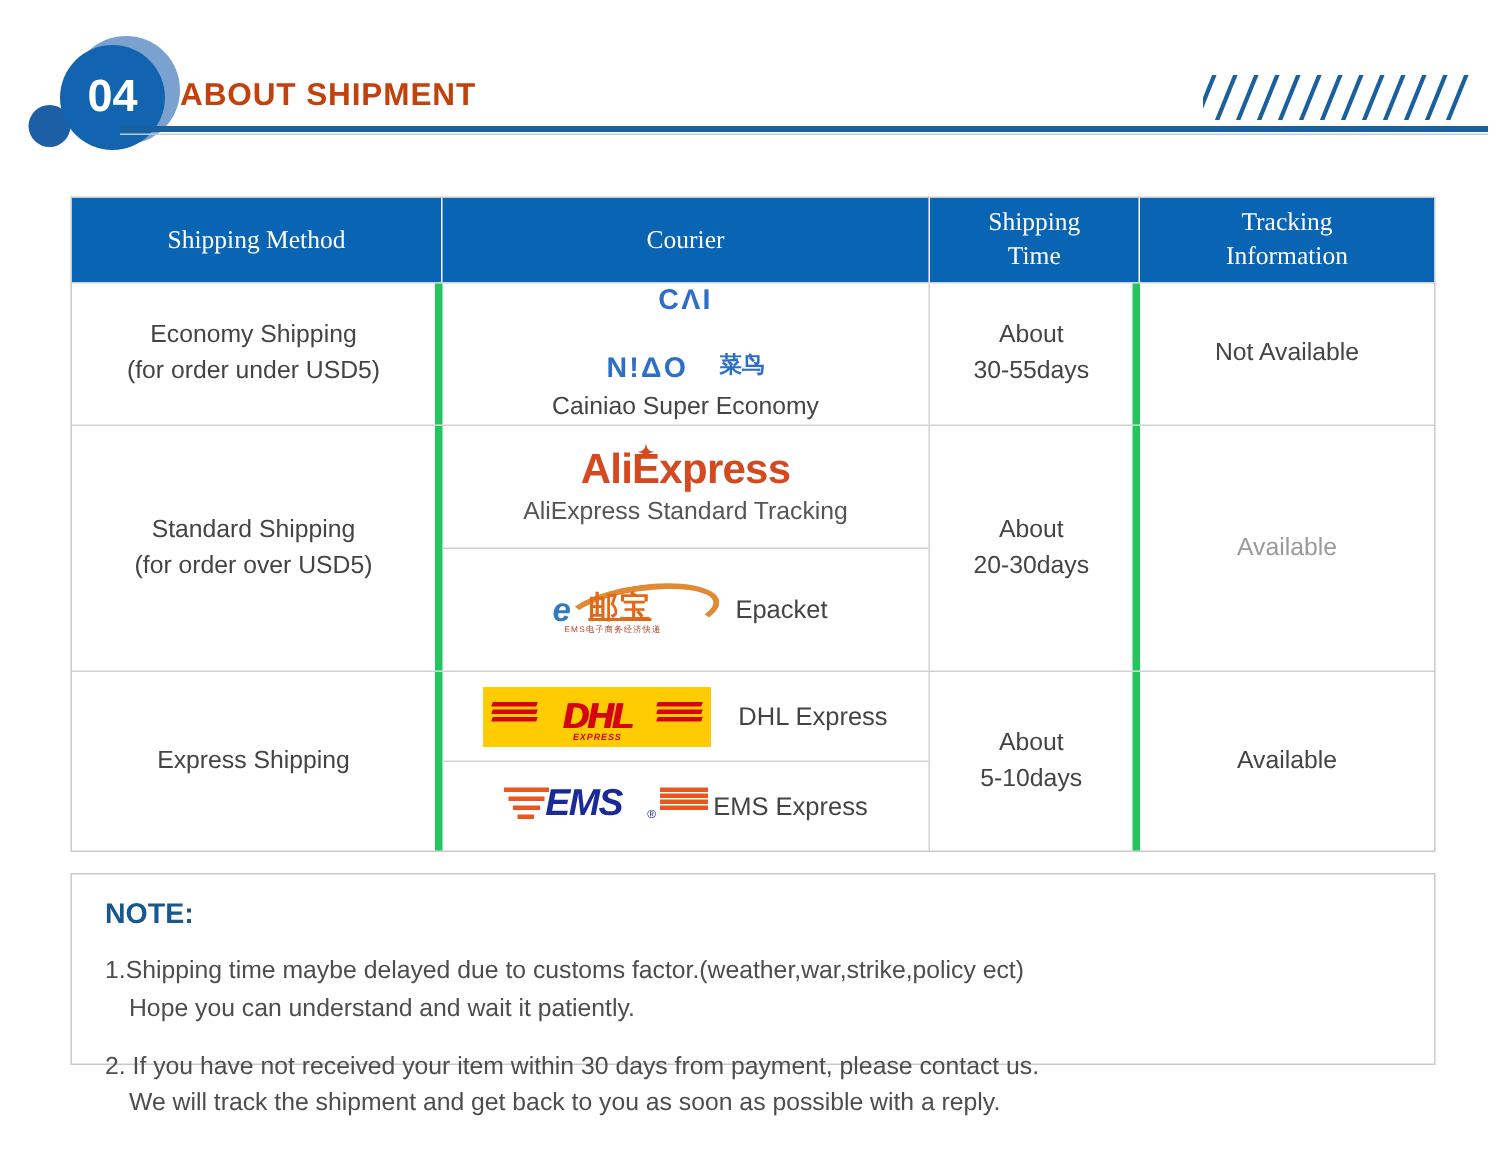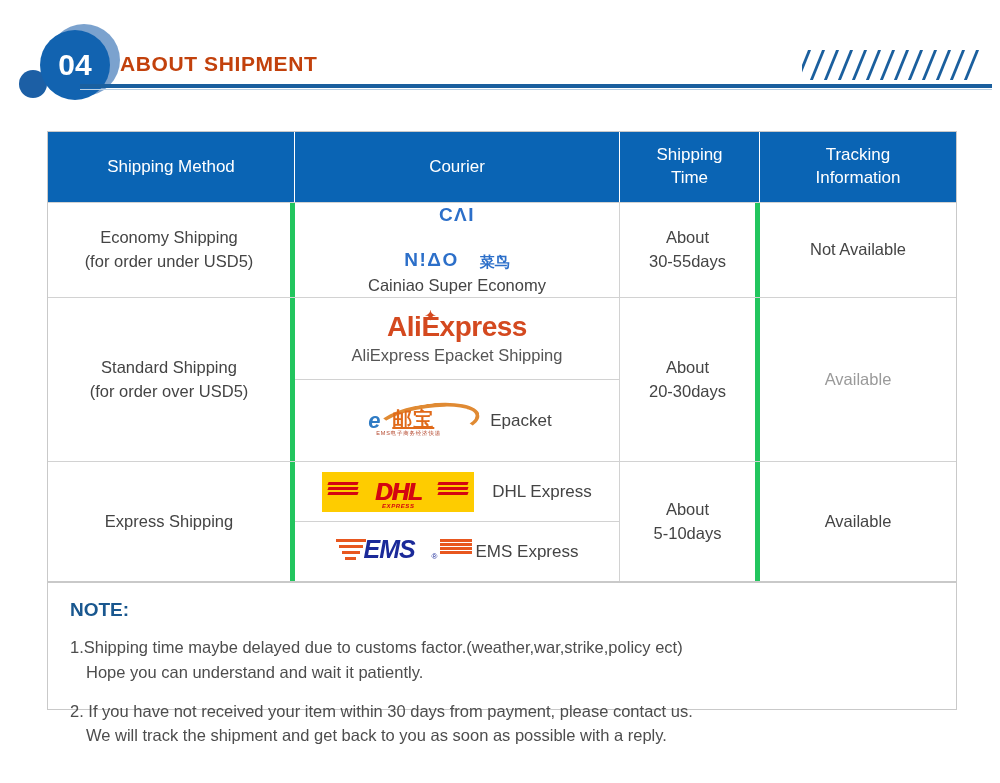--- a/index.html
+++ b/index.html
@@ -122,21 +122,22 @@
     box-sizing: border-box;
     border-collapse: collapse;
   }
   .trow {
     display: flex;
     width: 100%;
     box-sizing: border-box;
   }
   .thead {
     background: #0a64b4;
-    height: 70px;
+    height: 56px;
+    font-family: Liberation Serif, serif;
   }
   .thead .tcell {
     color: #ffffff;
     font-size: 17px;
     border-right: 1px solid #ffffff;
     line-height: 1.35;
   }
   .thead .tcell:last-child { border-right: none; }
 
   .tcell {
@@ -189,21 +190,21 @@
     justify-content: center;
   }
   .cainiao-logo {
     color: #2c6fc9;
     font-size: 19px;
     font-weight: 600;
     line-height: 1.02;
     letter-spacing: 1.5px;
     text-align: center;
   }
-  .cainiao-line2 { display: flex; align-items: flex-end; justify-content: center; gap: 21px; margin-top: 26px; }
+  .cainiao-line2 { display: flex; align-items: flex-start; justify-content: center; gap: 21px; margin-top: 26px; }
   .cainiao-cn { font-size: 15px; letter-spacing: 0; }
   .cainiao-text { font-size: 16.5px; color: #444; margin-top: 7px; }
 
   
   .ali-block {
     display: flex;
     flex-direction: column;
     align-items: center;
     justify-content: center;
   }
@@ -468,21 +469,21 @@
         <span>(for order over USD5)</span>
       </span>
     </div>
     <div class="courier-stack">
       <div class="courier-sub">
         <div class="ali-block">
           <div class="ali-logo">
             <span class="ali-star">✦</span>
             <span>AliExpress</span>
           </div>
-          <div class="ali-text">AliExpress Epacket Shipping</div>
+          <div class="ali-text">AliExpress Standard Tracking</div>
         </div>
       </div>
       <div class="courier-sub">
         <div class="ep-row">
           <div class="ep-logo">
             <div class="ep-swoosh"></div>
             <div class="ep-e">e</div>
             <div class="ep-cn">邮宝</div>
             <div class="ep-tag">EMS电子商务经济快递</div>
           </div>

